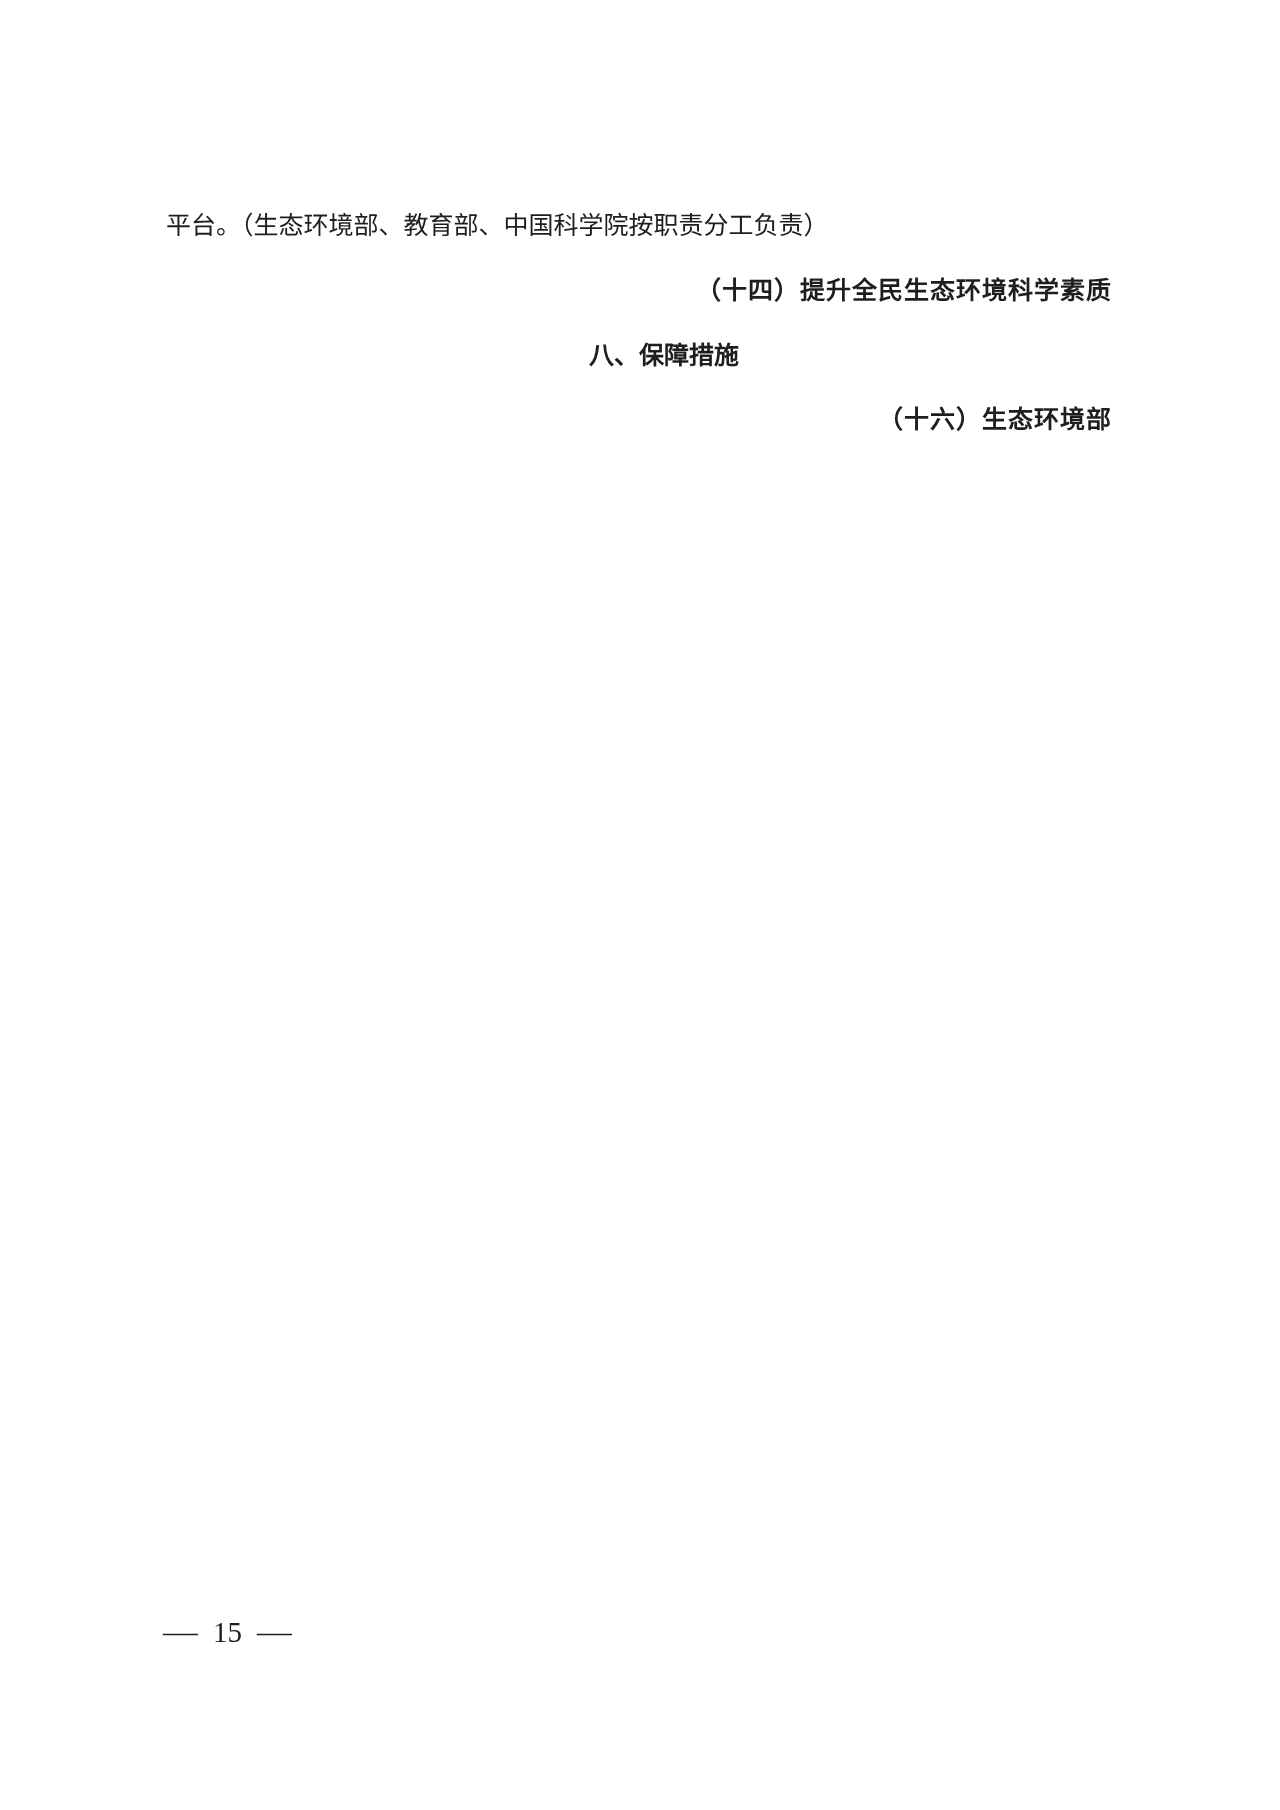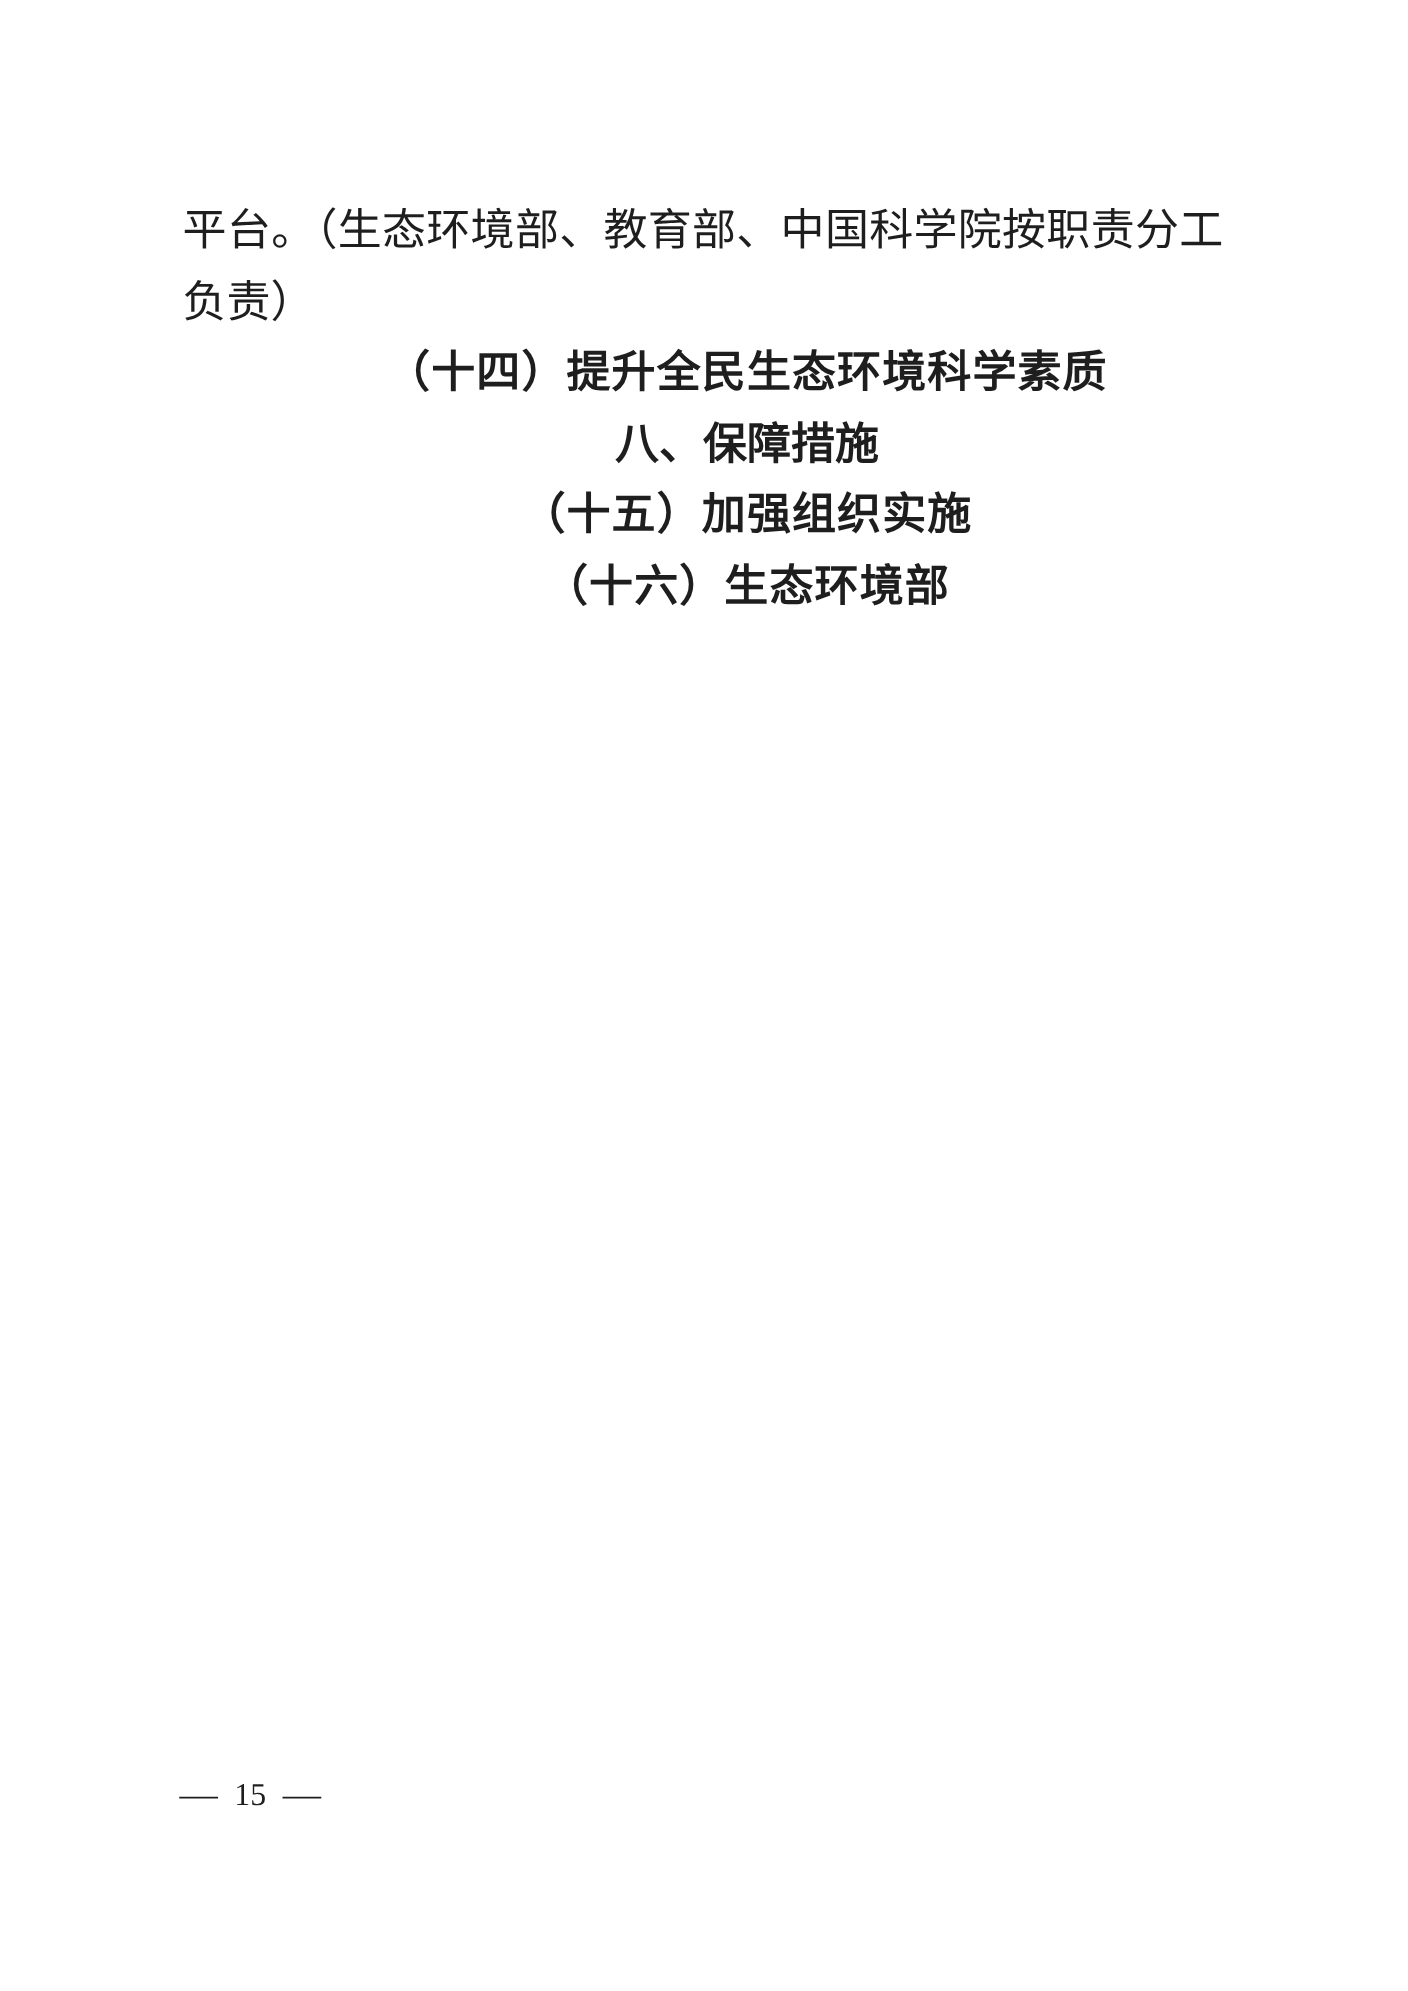--- a/index.html
+++ b/index.html
@@ -12,23 +12,23 @@
     width: 1280px;
     height: 1810px;
     background: #ffffff;
     overflow: hidden;
     font-family: "Liberation Serif", "DejaVu Serif", serif;
     color: #1e1e1e;
   }
   .content {
     position: absolute;
     left: 166px;
-    top: 178px;
+    top: 194px;
     width: 946px;
-    font-size: 40px;
+    font-size: 25px;
     line-height: 64.5px;
     text-align: justify;
     text-justify: inter-character;
   }
   .content p {
     margin: 0;
     padding: 0;
   }
   .para-indent {
     text-indent: 2em;
@@ -36,21 +36,21 @@
   .heading-1 {
     font-family: "Liberation Sans", "DejaVu Sans", sans-serif;
     font-weight: bold;
     text-indent: 2em;
     text-align: center;
   }
   .heading-2 {
     font-family: "Liberation Serif", "DejaVu Serif", serif;
     font-weight: bold;
     text-indent: 2em;
-    text-align: center;
+    text-align: right;
     letter-spacing: 1px;
   }
   .footer {
     position: absolute;
     left: 166px;
     top: 1612px;
     font-size: 29px;
     line-height: 40px;
     display: inline-flex;
     align-items: center;
@@ -68,21 +68,20 @@
 <div class="page">
 
   <div class="content">
     <p class="para-cont">平台。（生态环境部、教育部、中国科学院按职责分工负责）</p>
 
     <p class="heading-2">（十四）提升全民生态环境科学素质</p>
 
 
     <p class="heading-1">八、保障措施</p>
 
-    <p class="heading-2">（十五）加强组织实施</p>
 
 
     <p class="heading-2">（十六）生态环境部</p>
 
   </div>
 
   <div class="footer">
     <span class="dash">—</span>
     <span class="num">15</span>
     <span class="dash">—</span>

